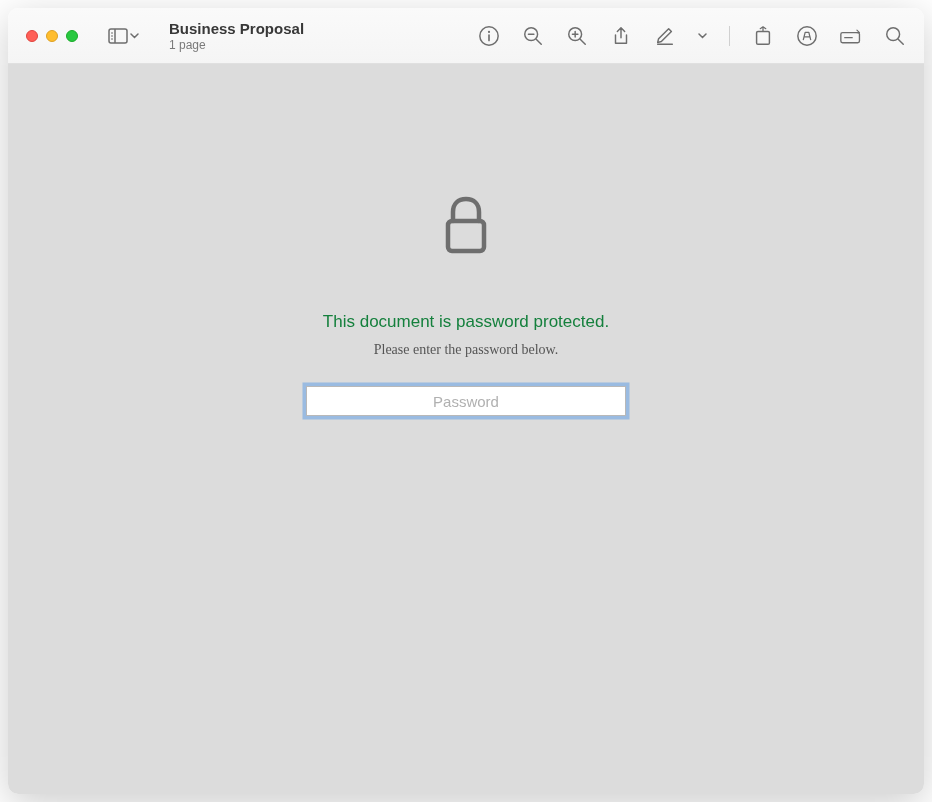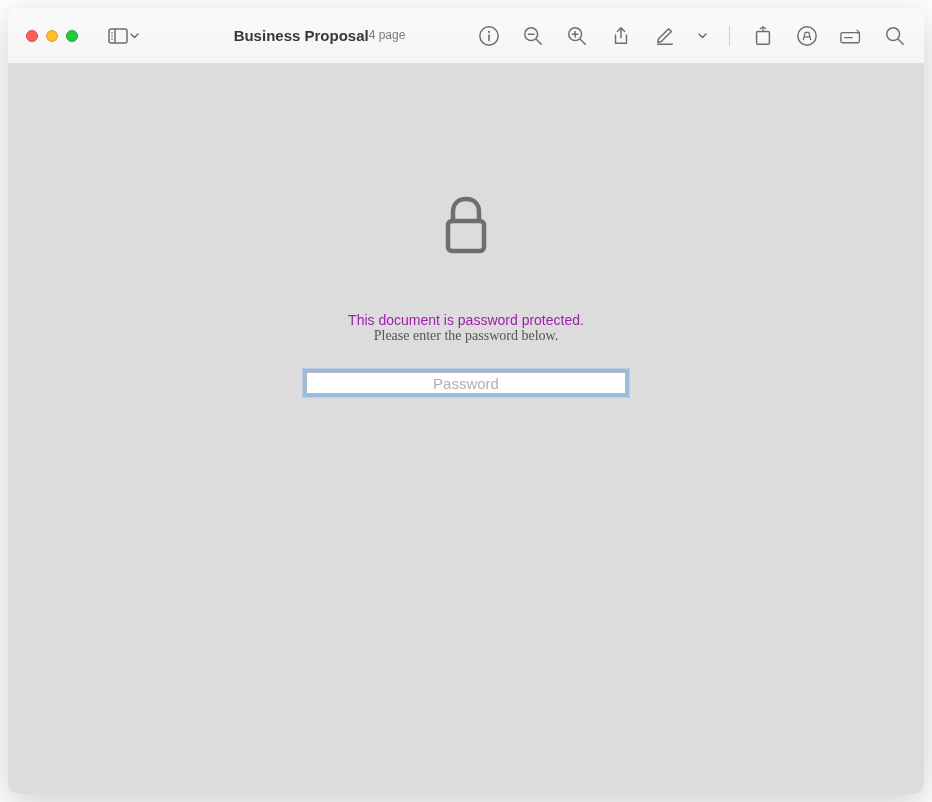--- a/index.html
+++ b/index.html
@@ -52,21 +52,21 @@
       display: flex;
       align-items: center;
       gap: 2px;
       color: #6a6a6a;
       cursor: pointer;
       padding: 4px;
       margin-right: 18px;
     }
     .title-section {
       display: flex;
-      flex-direction: row;
+      flex-direction: column;
       justify-content: center;
       flex: 1;
     }
     .doc-title {
       font-size: 15px;
       font-weight: 600;
       color: #383838;
     }
     .doc-subtitle {
       font-size: 12px;
@@ -105,32 +105,33 @@
       display: flex;
       flex-direction: column;
       align-items: center;
       padding-top: 130px;
     }
     .lock-icon {
       color: #6e6e6e;
       margin-bottom: 50px;
     }
     .message-primary {
-      font-size: 14px;
-      color: #a21caf;
+      font-size: 17px;
+      color: #15803d;
+      margin-bottom: 10px;
     }
     .message-secondary {
       font-size: 14px;
       color: #555555;
       margin-bottom: 28px;
       font-family: Liberation Serif, serif;
     }
     .password-input {
       width: 320px;
-      height: 22px;
+      height: 30px;
       border: 1px solid #b8b8b8;
       background: #ffffff;
       font-size: 15px;
       text-align: center;
       outline: none;
       box-shadow: 0 0 0 3.5px rgba(100, 160, 230, 0.55);
       border-radius: 0;
     }
     .password-input::placeholder {
       color: #b0b0b0;
@@ -155,21 +156,21 @@
         <line x1="3" y1="8" x2="5" y2="8" stroke="#6e6e6e" stroke-width="1"></line>
         <line x1="3" y1="11" x2="5" y2="11" stroke="#6e6e6e" stroke-width="1"></line>
       </svg>
       <svg width="9" height="6" viewBox="0 0 9 6">
         <path d="M1 1 L4.5 4.5 L8 1" fill="none" stroke="#6e6e6e" stroke-width="1.5" stroke-linecap="round"></path>
       </svg>
     </div>
 
     <div class="title-section">
       <div class="doc-title">Business Proposal</div>
-      <div class="doc-subtitle">4 page</div>
+      <div class="doc-subtitle">1 page</div>
     </div>
 
     <div class="toolbar-actions">
       <div class="toolbar-btn">
         <svg viewBox="0 0 24 24">
           <circle cx="12" cy="12" r="10" fill="none" stroke="currentColor" stroke-width="1.6"></circle>
           <circle cx="12" cy="7.5" r="1.2" fill="currentColor"></circle>
           <line x1="12" y1="11" x2="12" y2="17" stroke="currentColor" stroke-width="1.8" stroke-linecap="round"></line>
         </svg>
       </div>

